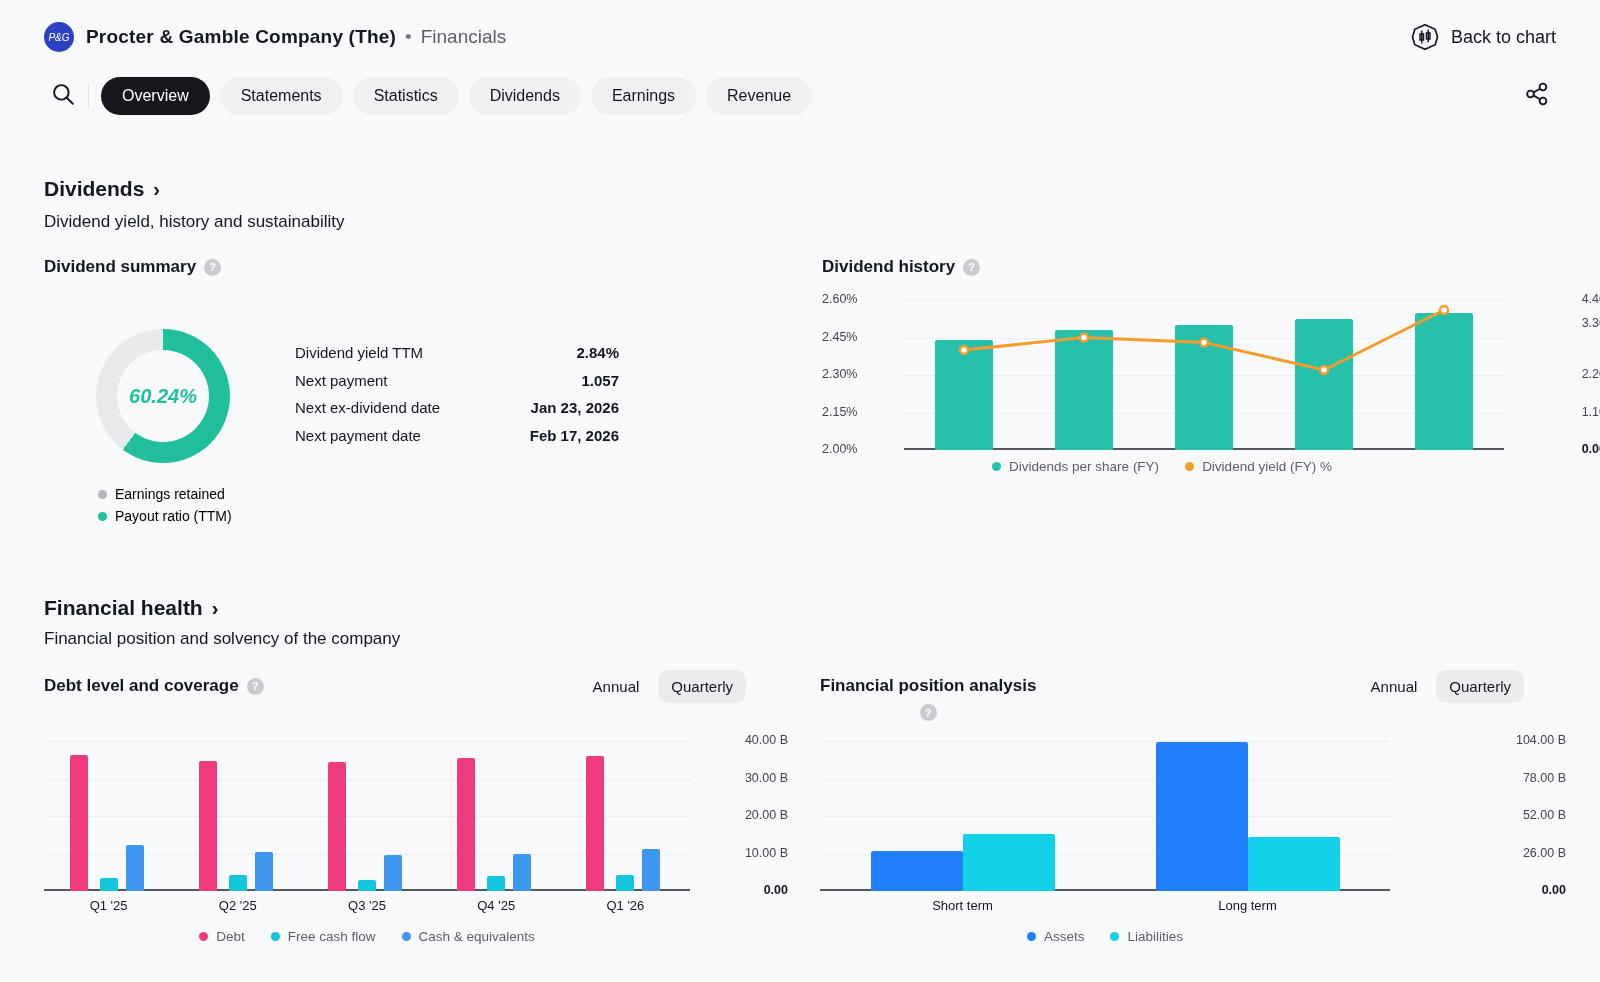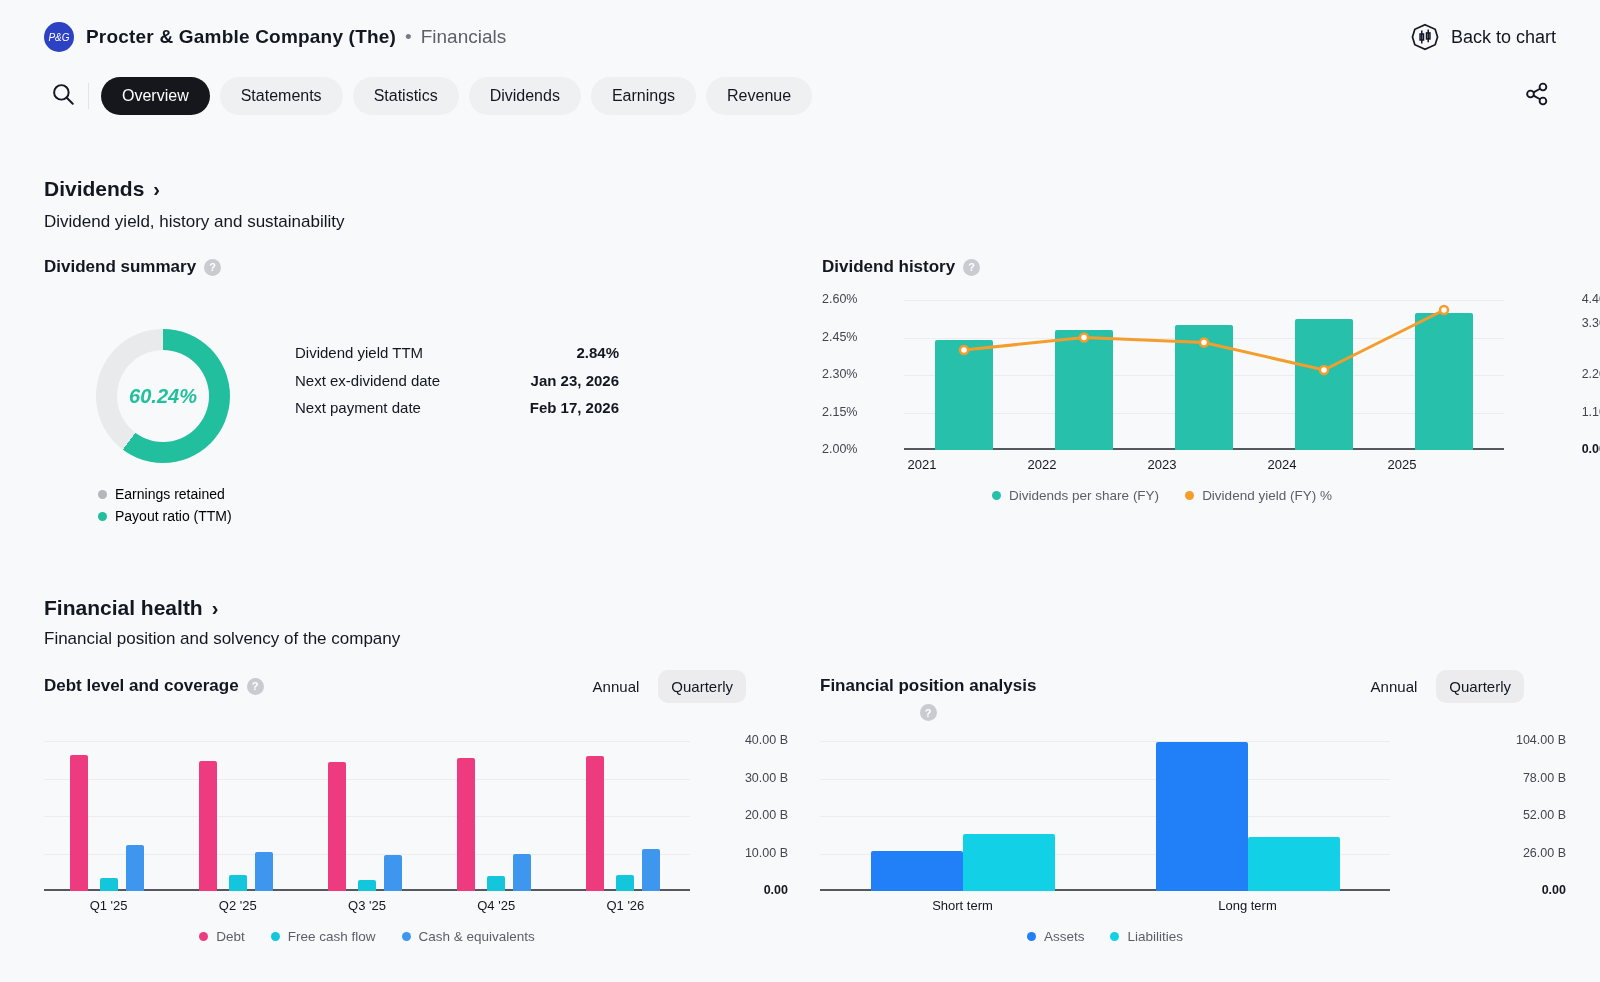--- a/index.html
+++ b/index.html
@@ -160,20 +160,24 @@
         <span>Payout ratio (TTM)</span>
       </div>
     </div>
 
   <div class="kv" id="kv">
       <div class="kv-row">
         <span class="kv-label">Dividend yield TTM</span>
         <span class="kv-value">2.84%</span>
       </div>
       <div class="kv-row">
+        <span class="kv-label">Next payment</span>
+        <span class="kv-value">1.057</span>
+      </div>
+      <div class="kv-row">
         <span class="kv-label">Next ex-dividend date</span>
         <span class="kv-value">Jan 23, 2026</span>
       </div>
       <div class="kv-row">
         <span class="kv-label">Next payment date</span>
         <span class="kv-value">Feb 17, 2026</span>
       </div>
     </div>
 
   <div class="card-title-row" id="divhist-title">
@@ -210,27 +214,20 @@
               <circle cx="540" cy="10.000000000000028" r="4" fill="#ffffff" stroke="#f59d2c" stroke-width="2.5"></circle>
             </svg>
           </div>
           <div class="ycol right" style="width: 60px; height: 150px;">
             <div class="ytick" style="top: -8px;">4.40</div>
             <div class="ytick" style="top: 16px;">3.30</div>
             <div class="ytick" style="top: 67px;">2.20</div>
             <div class="ytick" style="top: 104.5px;">1.10</div>
             <div class="ytick bold" style="top: 142px;">0.00</div>
           </div>
-        </div>
-        <div class="xrow" style="width: 600px; margin-left: 40px;">
-          <div class="xlabel" style="left: 60px;">2021</div>
-          <div class="xlabel" style="left: 180px;">2022</div>
-          <div class="xlabel" style="left: 300px;">2023</div>
-          <div class="xlabel" style="left: 420px;">2024</div>
-          <div class="xlabel" style="left: 540px;">2025</div>
         </div>
         <div class="chart-legend" style="width: 600px; margin-left: 40px;">
           <span class="legend-item">
             <span class="dot" style="background: rgb(39, 192, 171);"></span>
             <span>Dividends per share (FY)</span>
           </span>
           <span class="legend-item">
             <span class="dot" style="background: rgb(245, 157, 44);"></span>
             <span>Dividend yield (FY) %</span>
           </span>

